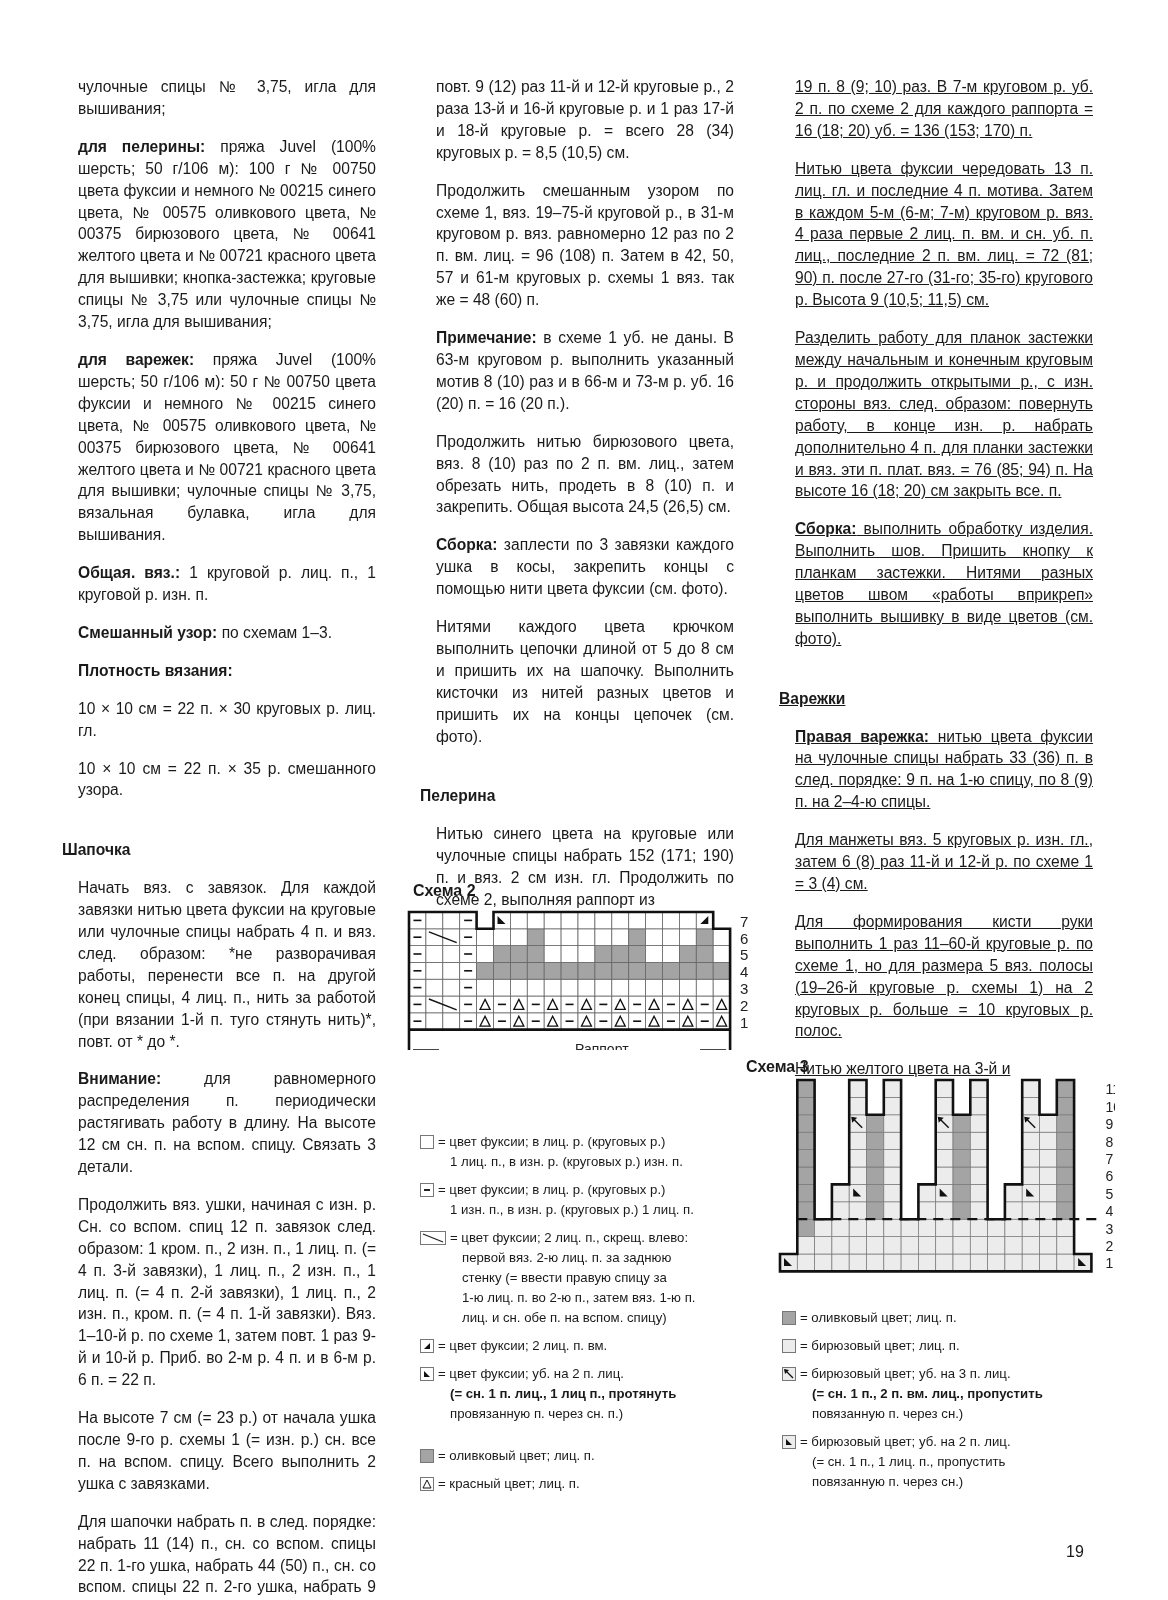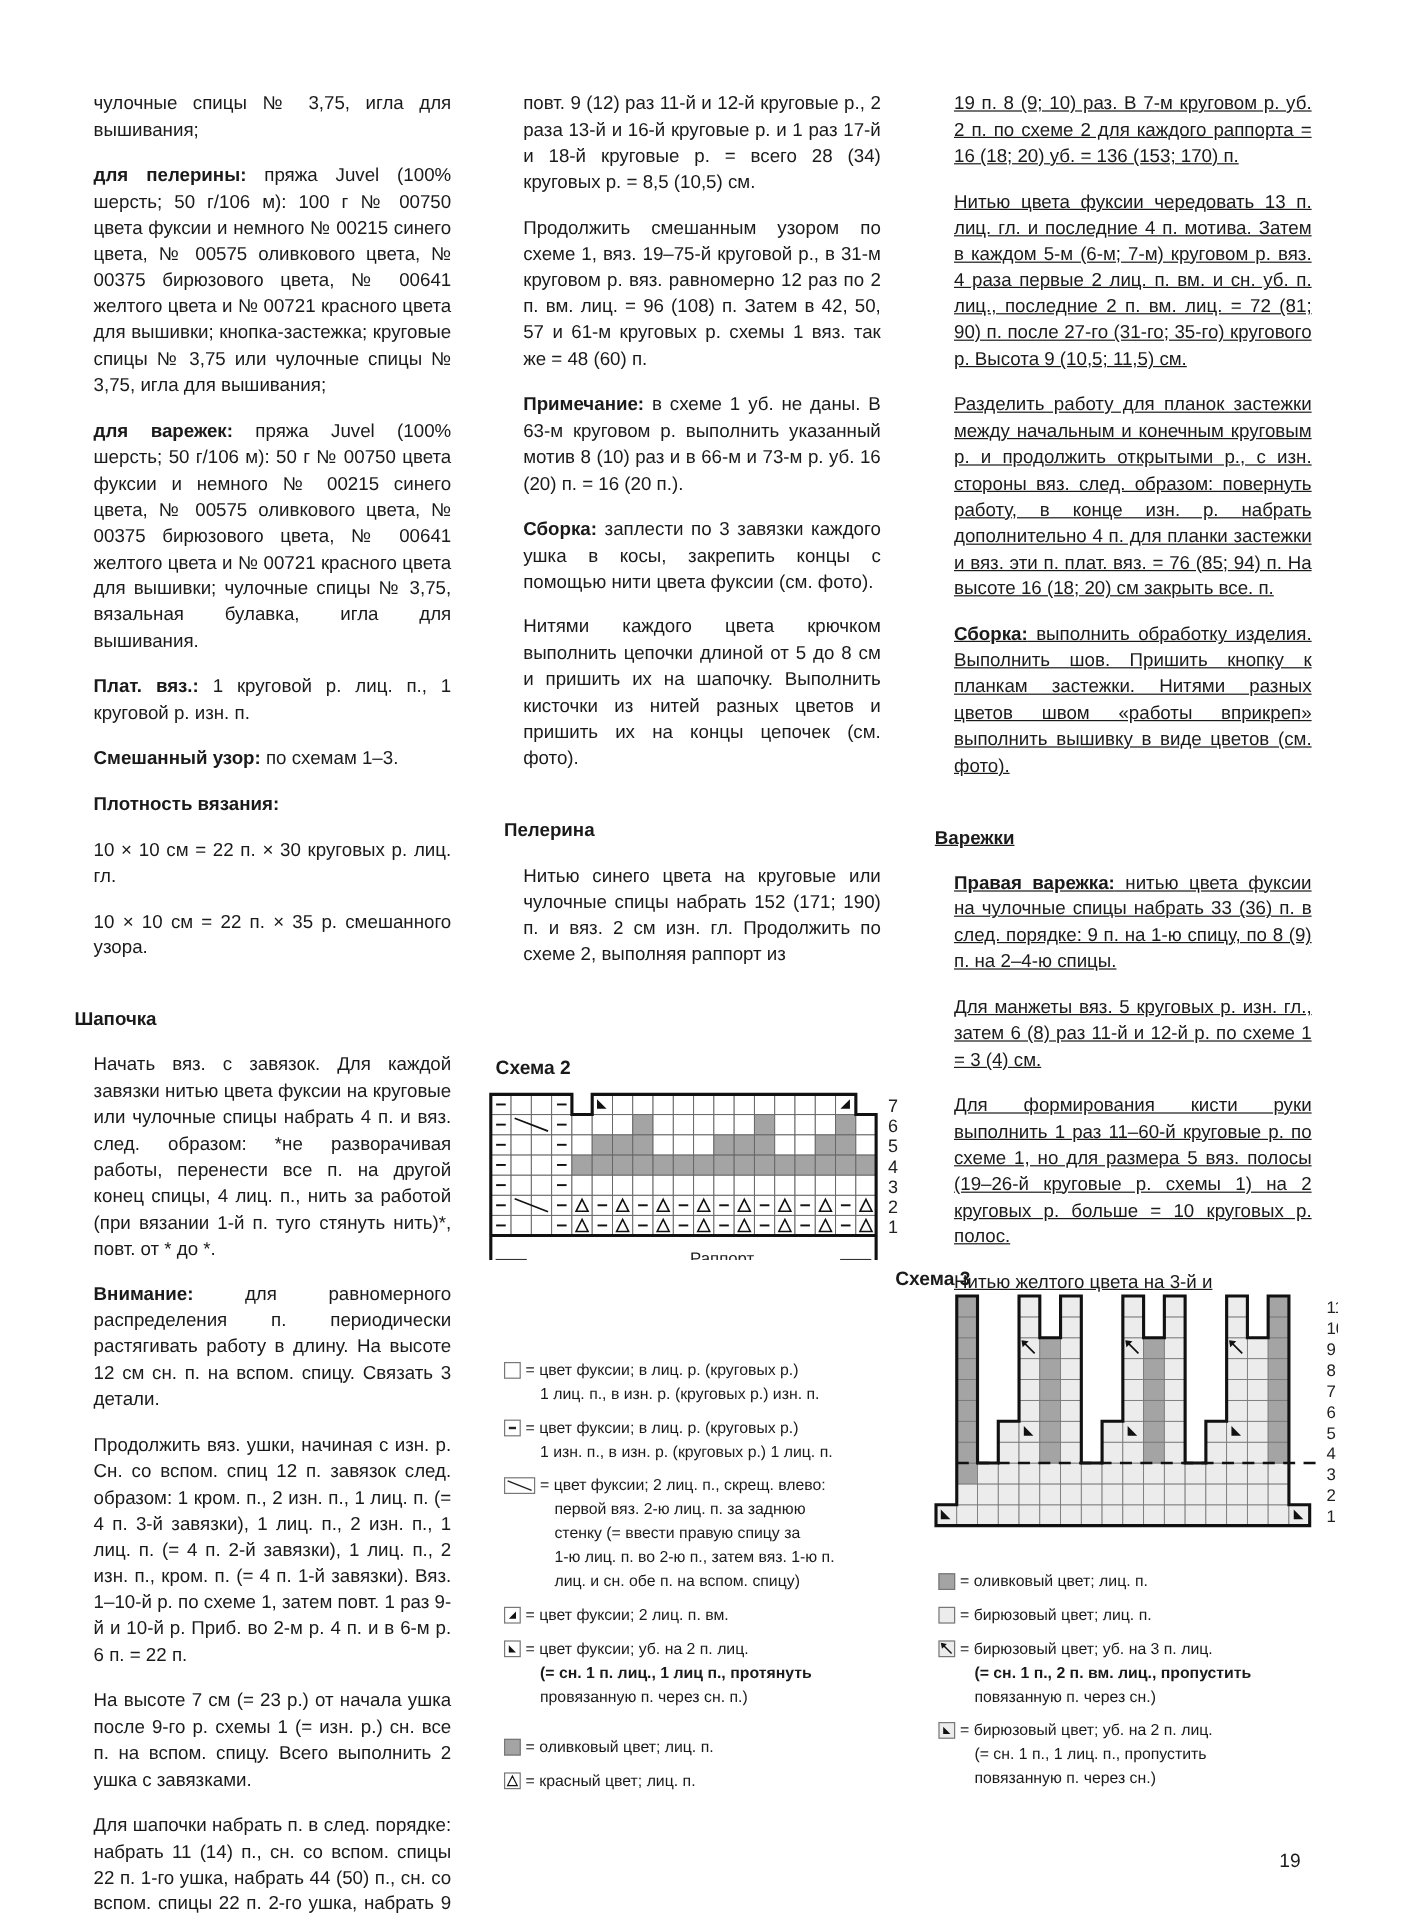--- a/index.html
+++ b/index.html
@@ -22,39 +22,40 @@
   .legend .txt span { display:block; }
   .pagenum { position:absolute; left:1066px; top:1543px; font-size:16px; }
 </style>
 </head>
 <body>
 
 <div id="col1" class="col">
   <p>чулочные спицы № 3,75, игла для вышивания;</p>
   <p><b>для пелерины:</b><span> пряжа Juvel (100% шерсть; 50 г/106 м): 100 г № 00750 цвета фуксии и немного № 00215 синего цвета, № 00575 оливкового цвета, № 00375 бирюзового цвета, № 00641 желтого цвета и № 00721 красного цвета для вышивки; кнопка-застежка; круговые спицы № 3,75 или чулочные спицы № 3,75, игла для вышивания;</span></p>
   <p><b>для варежек:</b><span> пряжа Juvel (100% шерсть; 50 г/106 м): 50 г № 00750 цвета фуксии и немного № 00215 синего цвета, № 00575 оливкового цвета, № 00375 бирюзового цвета, № 00641 желтого цвета и № 00721 красного цвета для вышивки; чулочные спицы № 3,75, вязальная булавка, игла для вышивания.</span></p>
-  <p><b>Плат. вяз.:</b><span> 1 круговой р. лиц. п., 1 круговой р. изн. п.</span></p>
+  <p><b>Общая. вяз.:</b><span> 1 круговой р. лиц. п., 1 круговой р. изн. п.</span></p>
   <p><b>Смешанный узор:</b><span> по схемам 1–3.</span></p>
   <p><b>Плотность вязания:</b></p>
   <p>10 × 10 см = 22 п. × 30 круговых р. лиц. гл.</p>
   <p>10 × 10 см = 22 п. × 35 р. смешанного узора.</p>
   <div class="gap"></div>
   <h3>Шапочка</h3>
   <p>Начать вяз. с завязок. Для каждой завязки нитью цвета фуксии на круговые или чулочные спицы набрать 4 п. и вяз. след. образом: *не разворачивая работы, перенести все п. на другой конец спицы, 4 лиц. п., нить за работой (при вязании 1-й п. туго стянуть нить)*, повт. от * до *.</p>
   <p><b>Внимание:</b><span> для равномерного распределения п. периодически растягивать работу в длину. На высоте 12 см сн. п. на вспом. спицу. Связать 3 детали.</span></p>
   <p>Продолжить вяз. ушки, начиная с изн. р. Сн. со вспом. спиц 12 п. завязок след. образом: 1 кром. п., 2 изн. п., 1 лиц. п. (= 4 п. 3-й завязки), 1 лиц. п., 2 изн. п., 1 лиц. п. (= 4 п. 2-й завязки), 1 лиц. п., 2 изн. п., кром. п. (= 4 п. 1-й завязки). Вяз. 1–10-й р. по схеме 1, затем повт. 1 раз 9-й и 10-й р. Приб. во 2-м р. 4 п. и в 6-м р. 6 п. = 22 п.</p>
   <p>На высоте 7 см (= 23 р.) от начала ушка после 9-го р. схемы 1 (= изн. р.) сн. все п. на вспом. спицу. Всего выполнить 2 ушка с завязками.</p>
   <p>Для шапочки набрать п. в след. порядке: набрать 11 (14) п., сн. со вспом. спицы 22 п. 1-го ушка, набрать 44 (50) п., сн. со вспом. спицы 22 п. 2-го ушка, набрать 9 (12) п. = 108 (120) п.</p>
   <p>Вяз. 11 круговых р. узором по схеме 1,</p>
 </div>
 
 <div id="col2" class="col">
   <p>повт. 9 (12) раз 11-й и 12-й круговые р., 2 раза 13-й и 16-й круговые р. и 1 раз 17-й и 18-й круговые р. = всего 28 (34) круговых р. = 8,5 (10,5) см.</p>
   <p>Продолжить смешанным узором по схеме 1, вяз. 19–75-й круговой р., в 31-м круговом р. вяз. равномерно 12 раз по 2 п. вм. лиц. = 96 (108) п. Затем в 42, 50, 57 и 61-м круговых р. схемы 1 вяз. так же = 48 (60) п.</p>
   <p><b>Примечание:</b><span> в схеме 1 уб. не даны. В 63-м круговом р. выполнить указанный мотив 8 (10) раз и в 66-м и 73-м р. уб. 16 (20) п. = 16 (20 п.).</span></p>
+  <p>Продолжить нитью бирюзового цвета, вяз. 8 (10) раз по 2 п. вм. лиц., затем обрезать нить, продеть в 8 (10) п. и закрепить. Общая высота 24,5 (26,5) см.</p>
   <p><b>Сборка:</b><span> заплести по 3 завязки каждого ушка в косы, закрепить концы с помощью нити цвета фуксии (см. фото).</span></p>
   <p>Нитями каждого цвета крючком выполнить цепочки длиной от 5 до 8 см и пришить их на шапочку. Выполнить кисточки из нитей разных цветов и пришить их на концы цепочек (см. фото).</p>
   <div class="gap"></div>
   <h3>Пелерина</h3>
   <p>Нитью синего цвета на круговые или чулочные спицы набрать 152 (171; 190) п. и вяз. 2 см изн. гл. Продолжить по схеме 2, выполняя раппорт из</p>
 </div>
 
 <div id="col3" class="col">
   <p>19 п. 8 (9; 10) раз. В 7-м круговом р. уб. 2 п. по схеме 2 для каждого раппорта = 16 (18; 20) уб. = 136 (153; 170) п.</p>
   <p>Нитью цвета фуксии чередовать 13 п. лиц. гл. и последние 4 п. мотива. Затем в каждом 5-м (6-м; 7-м) круговом р. вяз. 4 раза первые 2 лиц. п. вм. и сн. уб. п. лиц., последние 2 п. вм. лиц. = 72 (81; 90) п. после 27-го (31-го; 35-го) кругового р. Высота 9 (10,5; 11,5) см.</p>

